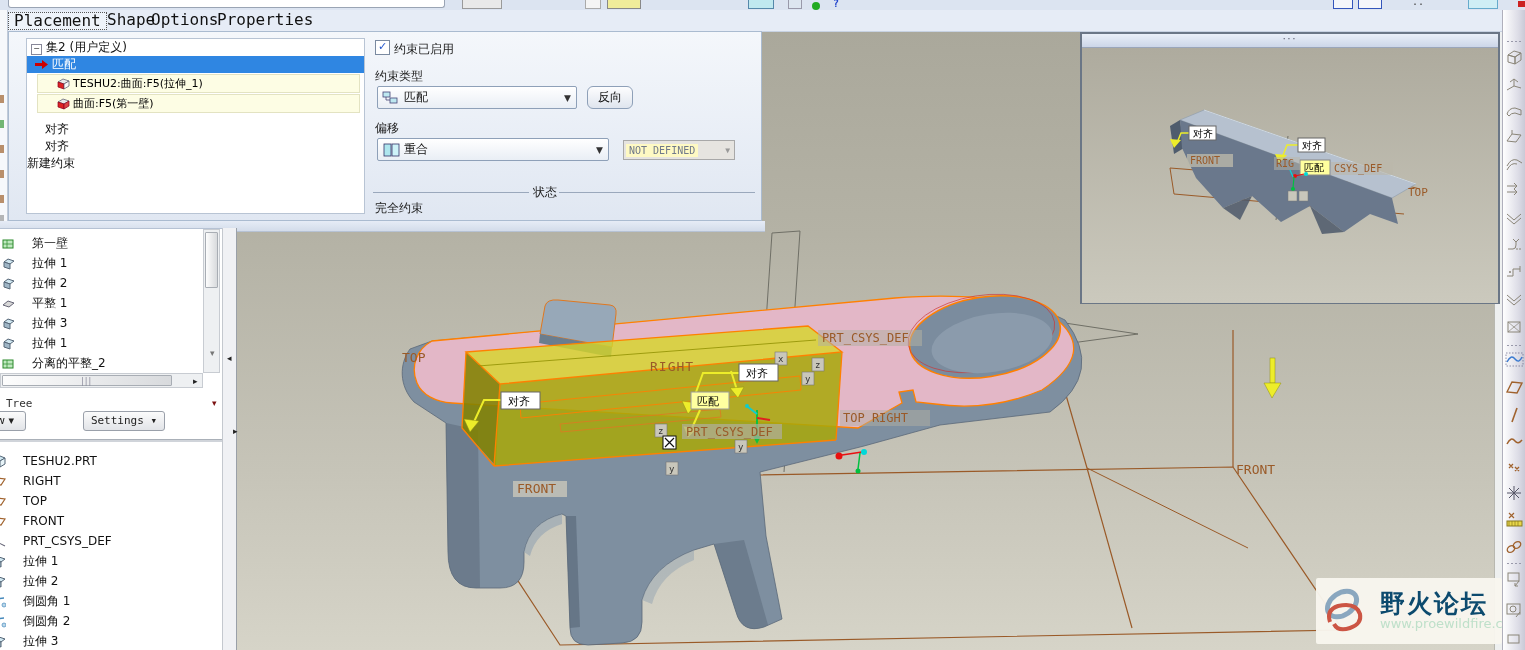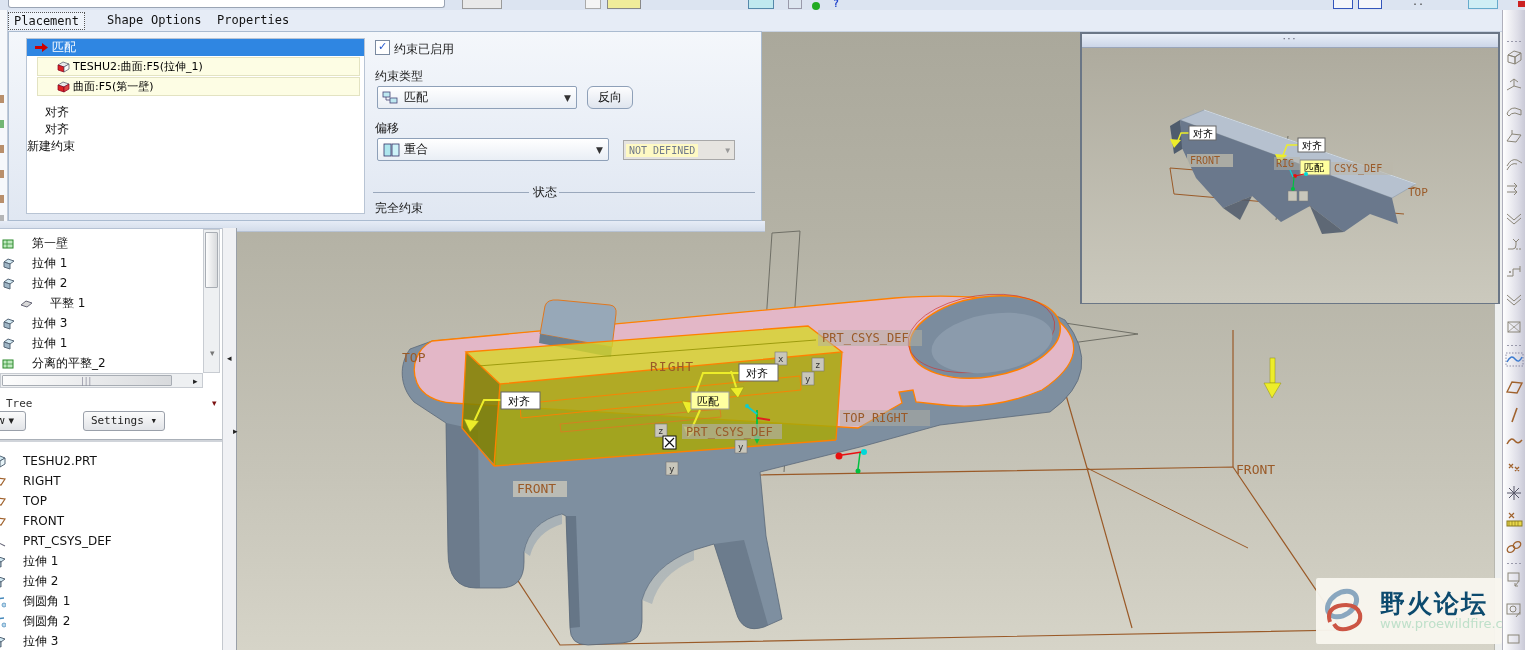--- a/index.html
+++ b/index.html
@@ -5,21 +5,21 @@
   html,body{margin:0;padding:0;background:#888;}
   #screen{position:relative;width:1525px;height:650px;overflow:hidden;
     background:#dfe6f2;font-family:"DejaVu Sans",sans-serif;}
   .abs{position:absolute;}
   .mono{font-family:"DejaVu Sans Mono",monospace;}
   
   .topstrip{left:0;top:0;width:1525px;height:10px;background:#dce4f1;}
   .frag{position:absolute;box-sizing:border-box;}
   
   .tabs{left:0;top:10px;width:1525px;height:21px;background:#e6ecf6;border-bottom:1px solid #c7d2e2;}
-  .tab{position:absolute;top:2px;height:16px;line-height:16px;font-size:12px;color:#111;padding:0 5px;white-space:nowrap;}
+  .tab{position:absolute;top:2px;height:16px;line-height:16px;font-size:16px;color:#111;padding:0 5px;white-space:nowrap;}
   .tab.active{border:1px dotted #555;background:#eef3fa;}
   
   .panel{left:8px;top:31px;width:754px;height:190px;background:linear-gradient(#f4f7fb,#e0e7f2);
     border:1px solid #aabbd0;box-sizing:border-box;}
   .panelfoot{left:0;top:221px;width:765px;height:11px;background:linear-gradient(#e6ecf6,#d3dcea);border-bottom:1px solid #b6c2d4;box-sizing:border-box;}
   .ctree{position:absolute;left:17px;top:6px;width:339px;height:176px;background:#fff;border:1px solid #b8c4d4;box-sizing:border-box;overflow:hidden;}
   .crow{position:relative;height:17px;line-height:17px;font-size:12px;color:#111;white-space:nowrap;}
   .refrow{margin:1px 4px 1px 10px;background:#fdfde4;border:1px solid #e3e3c2;height:17px;line-height:16px;
     font-size:11px;display:flex;align-items:center;gap:3px;padding-left:18px;}
   .selrow{background:#2f86e2;color:#fff;display:flex;align-items:center;gap:4px;padding-left:8px;}
@@ -205,20 +205,23 @@
     <div class="frag" style="left:0;top:110px;width:4px;height:8px;background:#3a9a3a;opacity:.7"></div>
     <div class="frag" style="left:0;top:135px;width:4px;height:8px;background:#a0622d;opacity:.7"></div>
     <div class="frag" style="left:0;top:160px;width:4px;height:8px;background:#a0622d;opacity:.7"></div>
     <div class="frag" style="left:0;top:185px;width:4px;height:8px;background:#a0622d;opacity:.7"></div>
     <div class="frag" style="left:0;top:205px;width:4px;height:8px;background:#888;opacity:.6"></div>
   </div>
 
   <div class="abs panel">
 
     <div class="ctree">
+      <div class="crow" style="padding-left:4px">
+        <span style="display:inline-block;width:9px;height:9px;border:1px solid #889;background:#fff;font-size:8px;line-height:7px;text-align:center;color:#333;margin-right:4px">−</span><span>集2 (用户定义)</span>
+      </div>
       <div class="crow selrow">
         <svg width="13" height="11">
             <polygon points="0,4 7,4 7,1 13,5.5 7,10 7,7 0,7" fill="#cc0000"></polygon>
           </svg>
         <span>匹配</span>
       </div>
       <div class="refrow">
         <svg width="14" height="13">
             <polygon points="2,5 7,2 13,4 8,7" fill="#e8e8e8" stroke="#556" stroke-width="0.7"></polygon>
             <polygon points="2,5 8,7 8,12 2,10" fill="#dd2222" stroke="#802" stroke-width="0.7"></polygon>
@@ -293,21 +296,21 @@
           </svg></span>
       <span>拉伸 1</span>
     </div>
     <div class="trow" style="left:2px;top:44px;width:198px">
       <span class="ticon"><svg width="13" height="13">
             <polygon points="2,5 6,2 12,4 8,7" fill="#cfe6f0" stroke="#567"></polygon>
             <polygon points="2,5 8,7 8,12 2,10" fill="#9fb6c6" stroke="#567"></polygon>
           </svg></span>
       <span>拉伸 2</span>
     </div>
-    <div class="trow" style="left:20px;top:64px;width:198px">
+    <div class="trow" style="left:2px;top:64px;width:198px">
       <span class="ticon"><svg width="13" height="13">
             <polygon points="1,8 6,4 12,6 7,10" fill="#d8d8d8" stroke="#667"></polygon>
           </svg></span>
       <span>平整 1</span>
     </div>
     <div class="trow" style="left:2px;top:84px;width:198px">
       <span class="ticon"><svg width="13" height="13">
             <polygon points="2,5 6,2 12,4 8,7" fill="#cfe6f0" stroke="#567"></polygon>
             <polygon points="2,5 8,7 8,12 2,10" fill="#9fb6c6" stroke="#567"></polygon>
           </svg></span>

